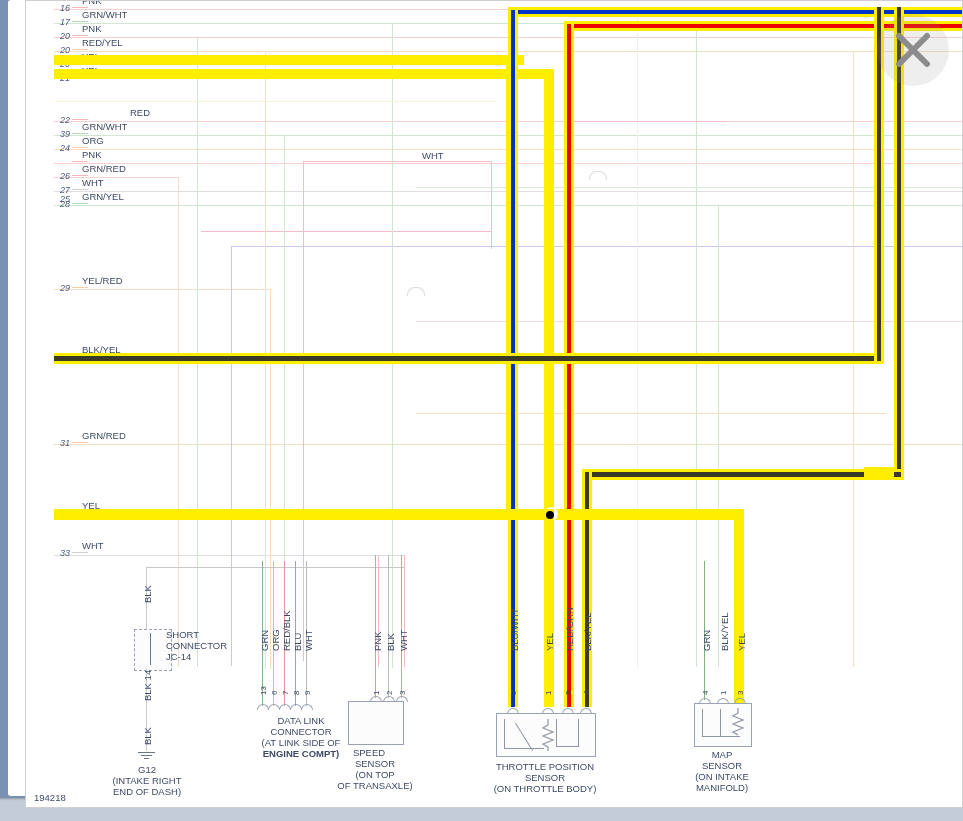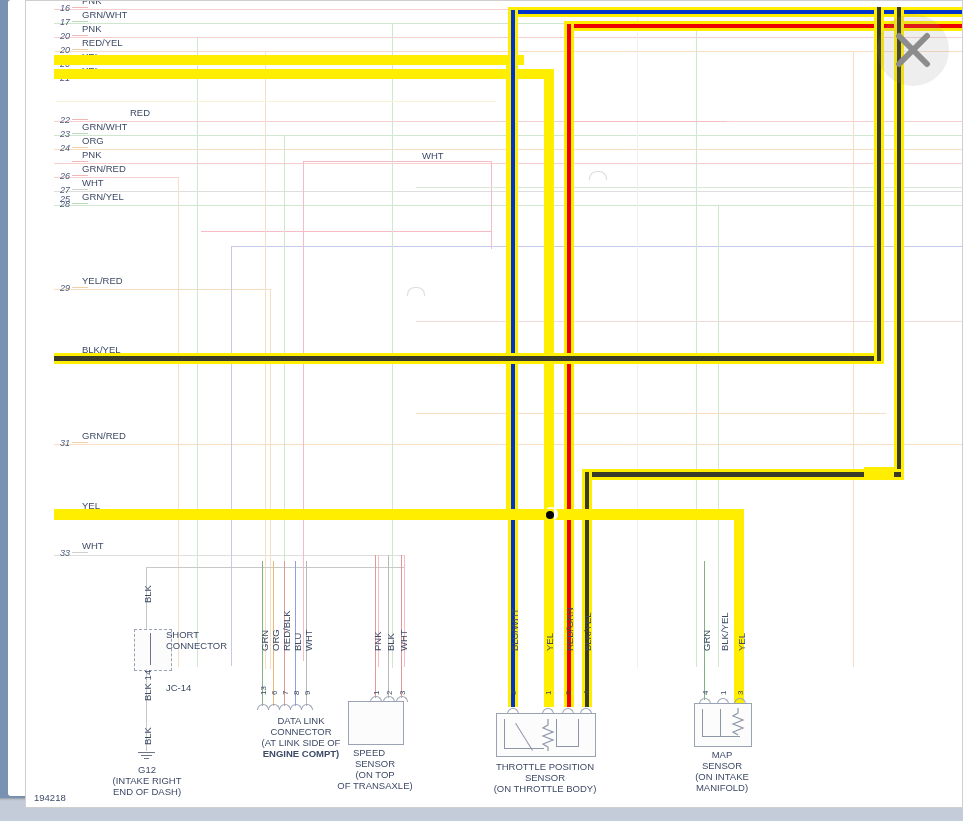--- a/index.html
+++ b/index.html
@@ -112,21 +112,21 @@
         <div class="pinnum" style="left: 28px; top: 44px;">20</div>
         <div class="pinlbl" style="left: 56px; top: 36px;">RED/YEL</div>
         <div class="bg-h" style="left: 46px; top: 48px; width: 16px; background: rgb(240, 207, 168);"></div>
         <div class="pinnum" style="left: 28px; top: 58px;">20</div>
         <div class="pinlbl" style="left: 56px; top: 50px;">YEL</div>
         <div class="pinnum" style="left: 28px; top: 72px;">21</div>
         <div class="pinlbl" style="left: 56px; top: 64px;">YEL</div>
         <div class="pinnum" style="left: 28px; top: 114px;">22</div>
         <div class="pinlbl" style="left: 56px; top: 106px; margin-left: 48px;">RED</div>
         <div class="bg-h" style="left: 46px; top: 118px; width: 16px; background: rgb(240, 184, 184);"></div>
-        <div class="pinnum" style="left: 28px; top: 128px;">23</div>
+        <div class="pinnum" style="left: 28px; top: 128px;">39</div>
         <div class="pinlbl" style="left: 56px; top: 120px;">GRN/WHT</div>
         <div class="bg-h" style="left: 46px; top: 132px; width: 16px; background: rgb(188, 216, 188);"></div>
         <div class="pinnum" style="left: 28px; top: 142px;">24</div>
         <div class="pinlbl" style="left: 56px; top: 134px;">ORG</div>
         <div class="bg-h" style="left: 46px; top: 146px; width: 16px; background: rgb(240, 207, 168);"></div>
         <div class="pinnum" style="left: 28px; top: 156px; margin-top: 37px;">25</div>
         <div class="pinlbl" style="left: 56px; top: 148px;">PNK</div>
         <div class="bg-h" style="left: 46px; top: 160px; width: 16px; background: rgb(240, 184, 184);"></div>
         <div class="pinnum" style="left: 28px; top: 170px;">26</div>
         <div class="pinlbl" style="left: 56px; top: 162px;">GRN/RED</div>
@@ -195,21 +195,21 @@
 
     <div>
       <div class="bg-h" style="left:120px;top:566px;width:258px;background:#c8c8c8;"></div>
       <div class="bg-v" style="left:120px;top:566px;height:68px;background:#c8c8c8;"></div>
       <div class="vlabel" style="left:116px;top:602px;">BLK</div>
       <div class="vlabel" style="left:116px;top:640px;font-size:8px;">13</div>
       <div class="dashbox" style="left:108px;top:628px;width:36px;height:40px;"></div>
       <div style="position:absolute;left:124px;top:632px;width:1px;height:32px;background:#6c7584;"></div>
       <div class="clabel" style="left:140px;top:628px;text-align:left;">SHORT</div>
       <div class="clabel" style="left:140px;top:639px;text-align:left;">CONNECTOR</div>
-      <div class="clabel" style="left:140px;top:650px;text-align:left;margin-top:31px;">JC-14</div>
+      <div class="clabel" style="left:140px;top:650px;text-align:left;">JC-14</div>
       <div class="bg-v" style="left:120px;top:668px;height:82px;background:#c8c8c8;"></div>
       <div class="vlabel" style="left:116px;top:700px;">BLK  14</div>
       <div class="vlabel" style="left:116px;top:744px;">BLK</div>
       <div style="position:absolute;left:112px;top:751px;width:17px;height:1px;background:#6c7584;"></div>
       <div style="position:absolute;left:115px;top:754px;width:11px;height:1px;background:#6c7584;"></div>
       <div style="position:absolute;left:118px;top:757px;width:5px;height:1px;background:#6c7584;"></div>
       <div class="clabel" style="left:95px;top:763px;width:52px;">G12</div>
       <div class="clabel" style="left:62px;top:774px;width:118px;">(INTAKE RIGHT</div>
       <div class="clabel" style="left:62px;top:785px;width:118px;">END OF DASH)</div>
     </div>

